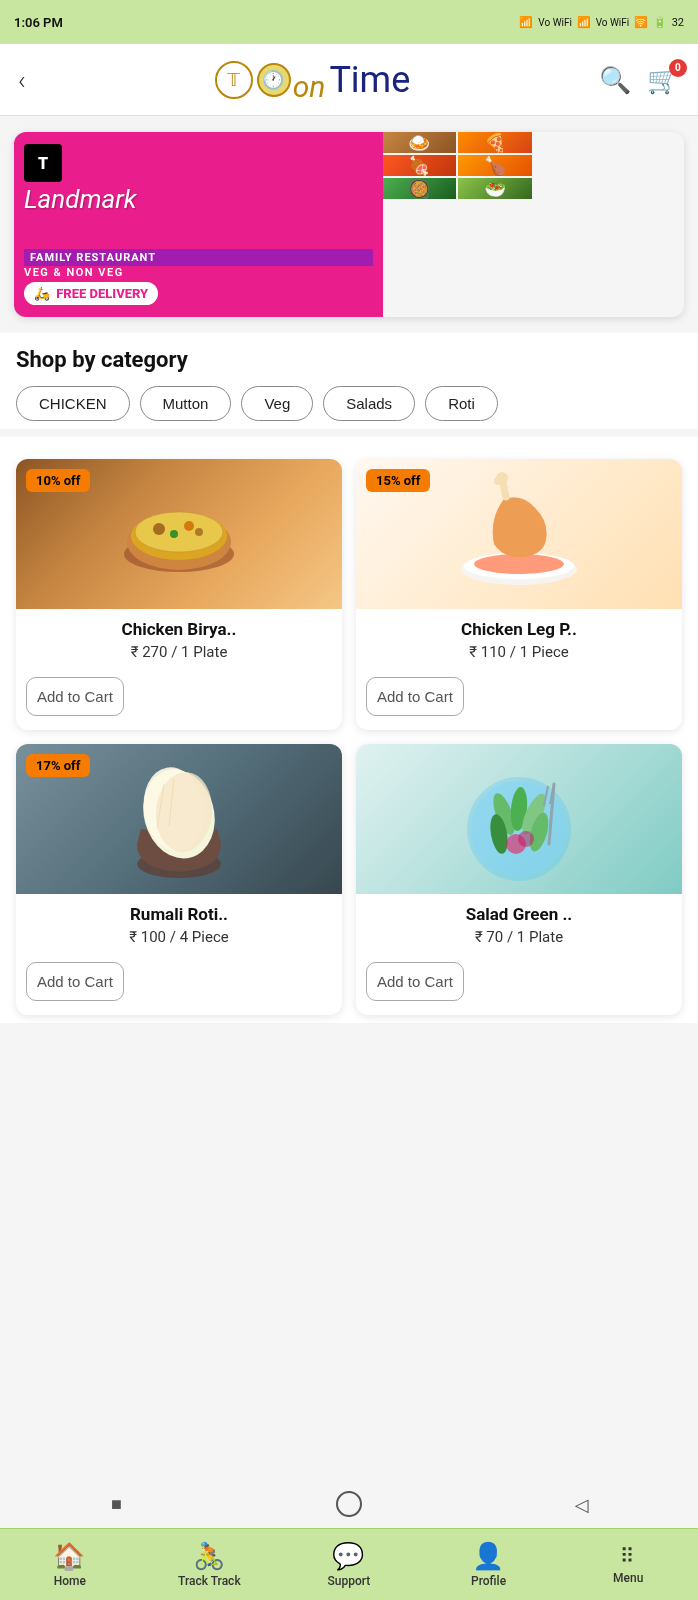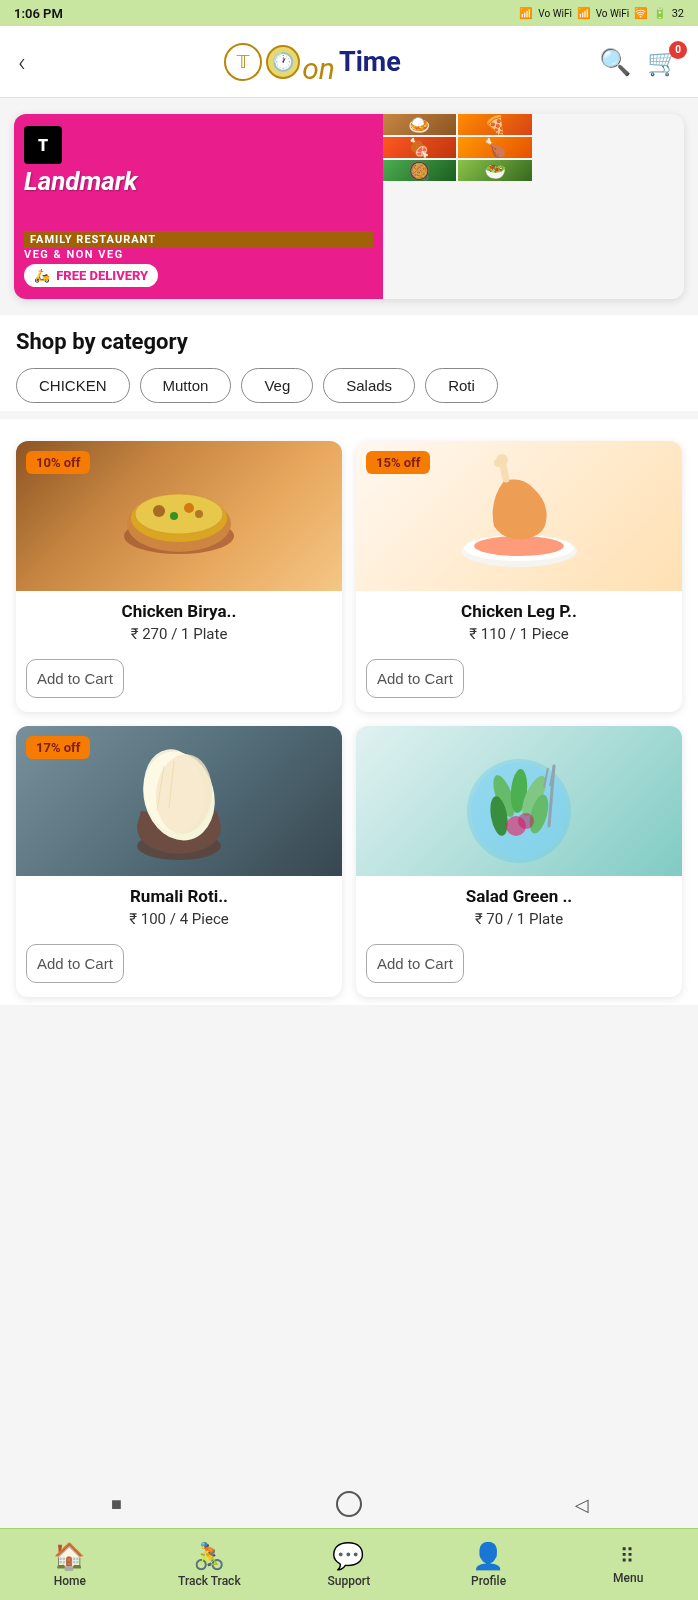--- a/index.html
+++ b/index.html
@@ -13,21 +13,21 @@
       position: relative;
     }
 
     
     .status-bar {
       background: #c8e6a0;
       display: flex;
       justify-content: space-between;
       align-items: center;
       padding: 6px 14px;
-      height: 26px;
+      height: 44px;
     }
     .status-time {
       font-size: 13px;
       font-weight: 600;
       color: #111;
     }
     .status-icons {
       display: flex;
       align-items: center;
       gap: 5px;
@@ -69,21 +69,21 @@
       border-radius: 50%;
       background: #e8d870;
       border: 2px solid #b8860b;
       display: inline-flex;
       align-items: center;
       justify-content: center;
       font-size: 18px;
       margin-right: 0px;
     }
     .logo-text-on { color: #b8860b; font-style: italic; font-size: 30px; margin-top: 13px; }
-    .logo-text-time { color: #1a237e; font-size: 27px; font-weight: 700; }
+    .logo-text-time { color: #1a237e; font-size: 36px; font-weight: 400; }
     .logo-dot { color: #e53935; font-size: 30px; }
     .header-actions {
       display: flex;
       align-items: center;
       gap: 16px;
     }
     .header-search-icon { font-size: 26px; color: #333; cursor: pointer; }
     .cart-wrapper {
       position: relative;
       cursor: pointer;
@@ -130,28 +130,28 @@
       height: 38px;
       display: flex;
       align-items: center;
       justify-content: center;
       font-weight: 900;
       font-size: 16px;
       border-radius: 4px;
     }
     .banner-title {
       font-size: 26px;
-      font-weight: 700;
+      font-weight: 400;
       color: #fff;
       font-style: italic;
       line-height: 1.1;
       text-shadow: 1px 1px 2px rgba(0,0,0,0.3);
     }
     .banner-subtitle {
-      background: #a16207;
+      background: #a21caf;
       color: #fff;
       font-size: 11px;
       font-weight: 700;
       padding: 2px 6px;
       letter-spacing: 1px;
       margin-top: 35px;
     }
     .banner-tagline {
       color: #fff;
       font-size: 11px;
@@ -224,21 +224,21 @@
       box-shadow: 0 2px 8px rgba(0,0,0,0.10);
       overflow: hidden;
       position: relative;
       padding-bottom: 14px;
     }
     .discount-badge {
       position: absolute;
       top: 10px;
       left: 10px;
       background: #f57c00;
-      color: #7f1d1d;
+      color: #000000;
       font-size: 13px;
       font-weight: 700;
       padding: 4px 10px;
       border-radius: 6px;
       z-index: 2;
     }
     .item-image-area {
       width: 100%;
       height: 150px;
       background: #e0e0e0;

